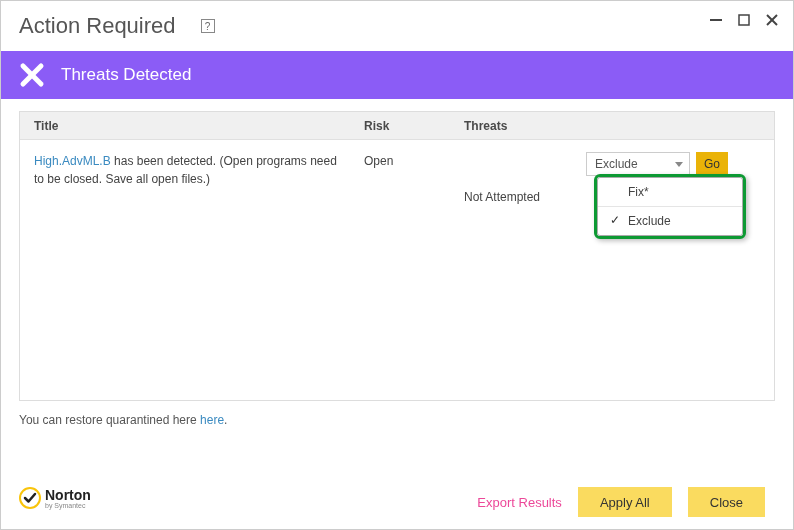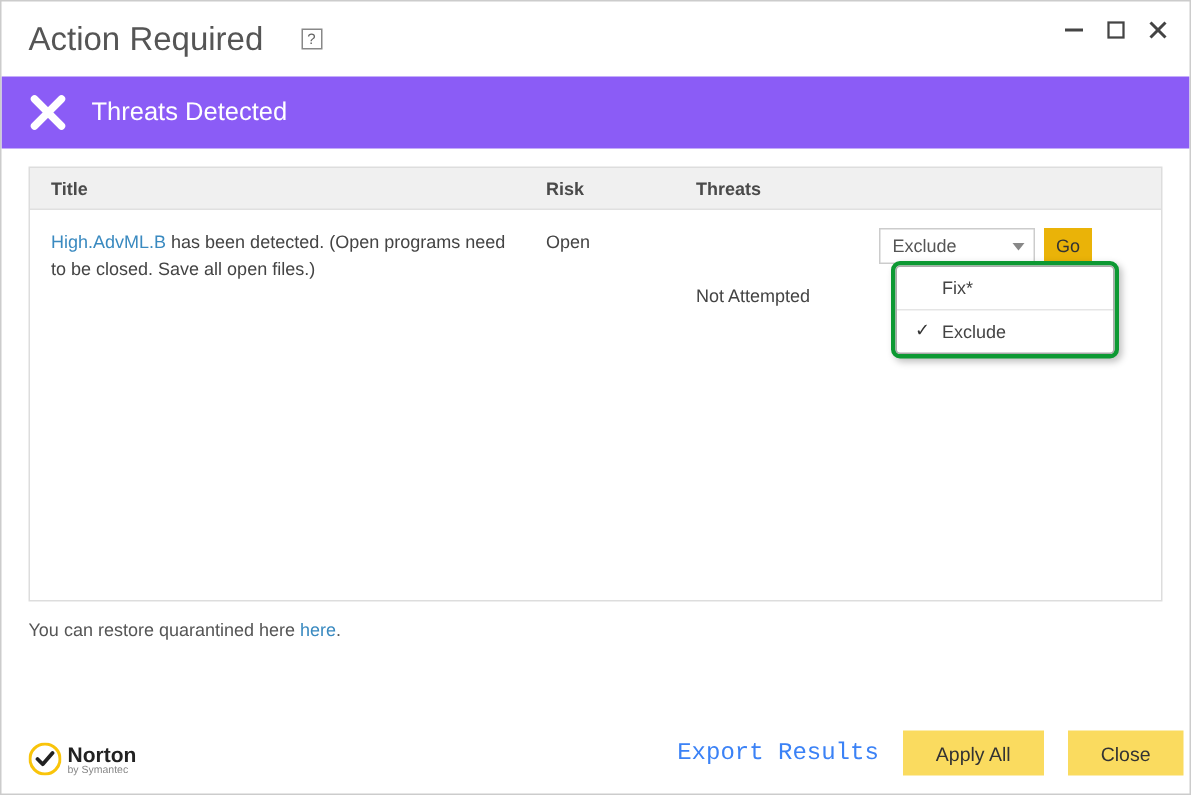--- a/index.html
+++ b/index.html
@@ -194,23 +194,23 @@
       color: #555;
       margin: 12px 18px 0 18px;
     }
     .restore-link {
       color: #3a8ac0;
     }
     .footer {
       position: absolute;
       bottom: 12px;
       left: 18px;
-      right: 4px;
-      display: flex;
-      align-items: flex-end;
+      right: 28px;
+      display: flex;
+      align-items: flex-start;
     }
     .norton-logo {
       display: flex;
       align-items: center;
       gap: 4px;
     }
     .norton-check {
       width: 22px;
       height: 22px;
       display: flex;
@@ -231,24 +231,23 @@
       font-size: 7px;
       color: #888;
     }
     .footer-right {
       margin-left: auto;
       display: flex;
       align-items: center;
       gap: 16px;
     }
     .export-link {
-      color: #3b82f6;
-      font-size: 16px;
-      cursor: pointer;
-      font-family: Liberation Mono, monospace;
+      color: #ec4899;
+      font-size: 13px;
+      cursor: pointer;
     }
     .btn {
       height: 30px;
       padding: 0 22px;
       background: #fadb5f;
       border: none;
       font-size: 13px;
       color: #333;
       cursor: pointer;
     }

